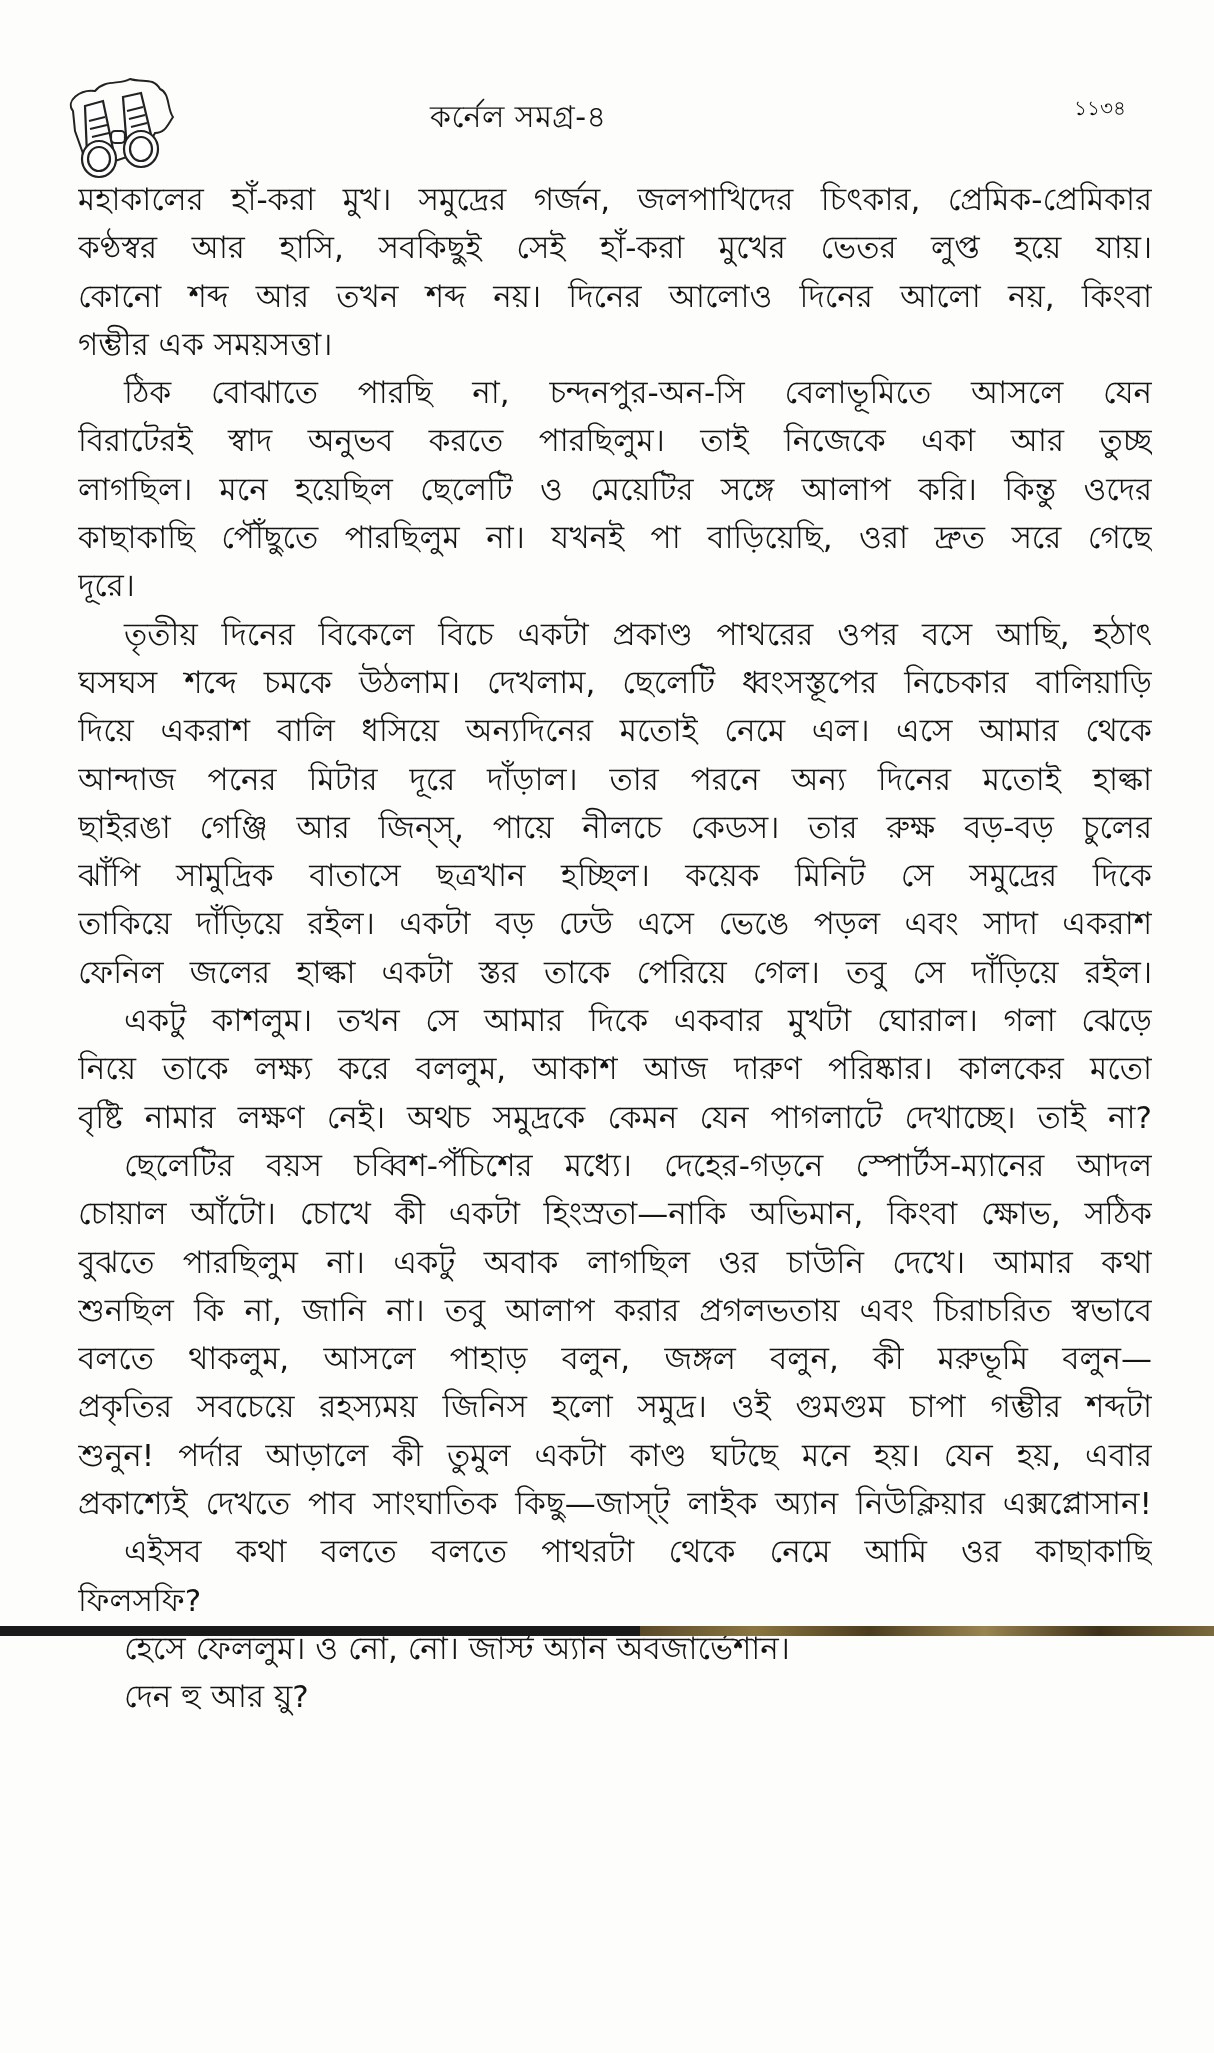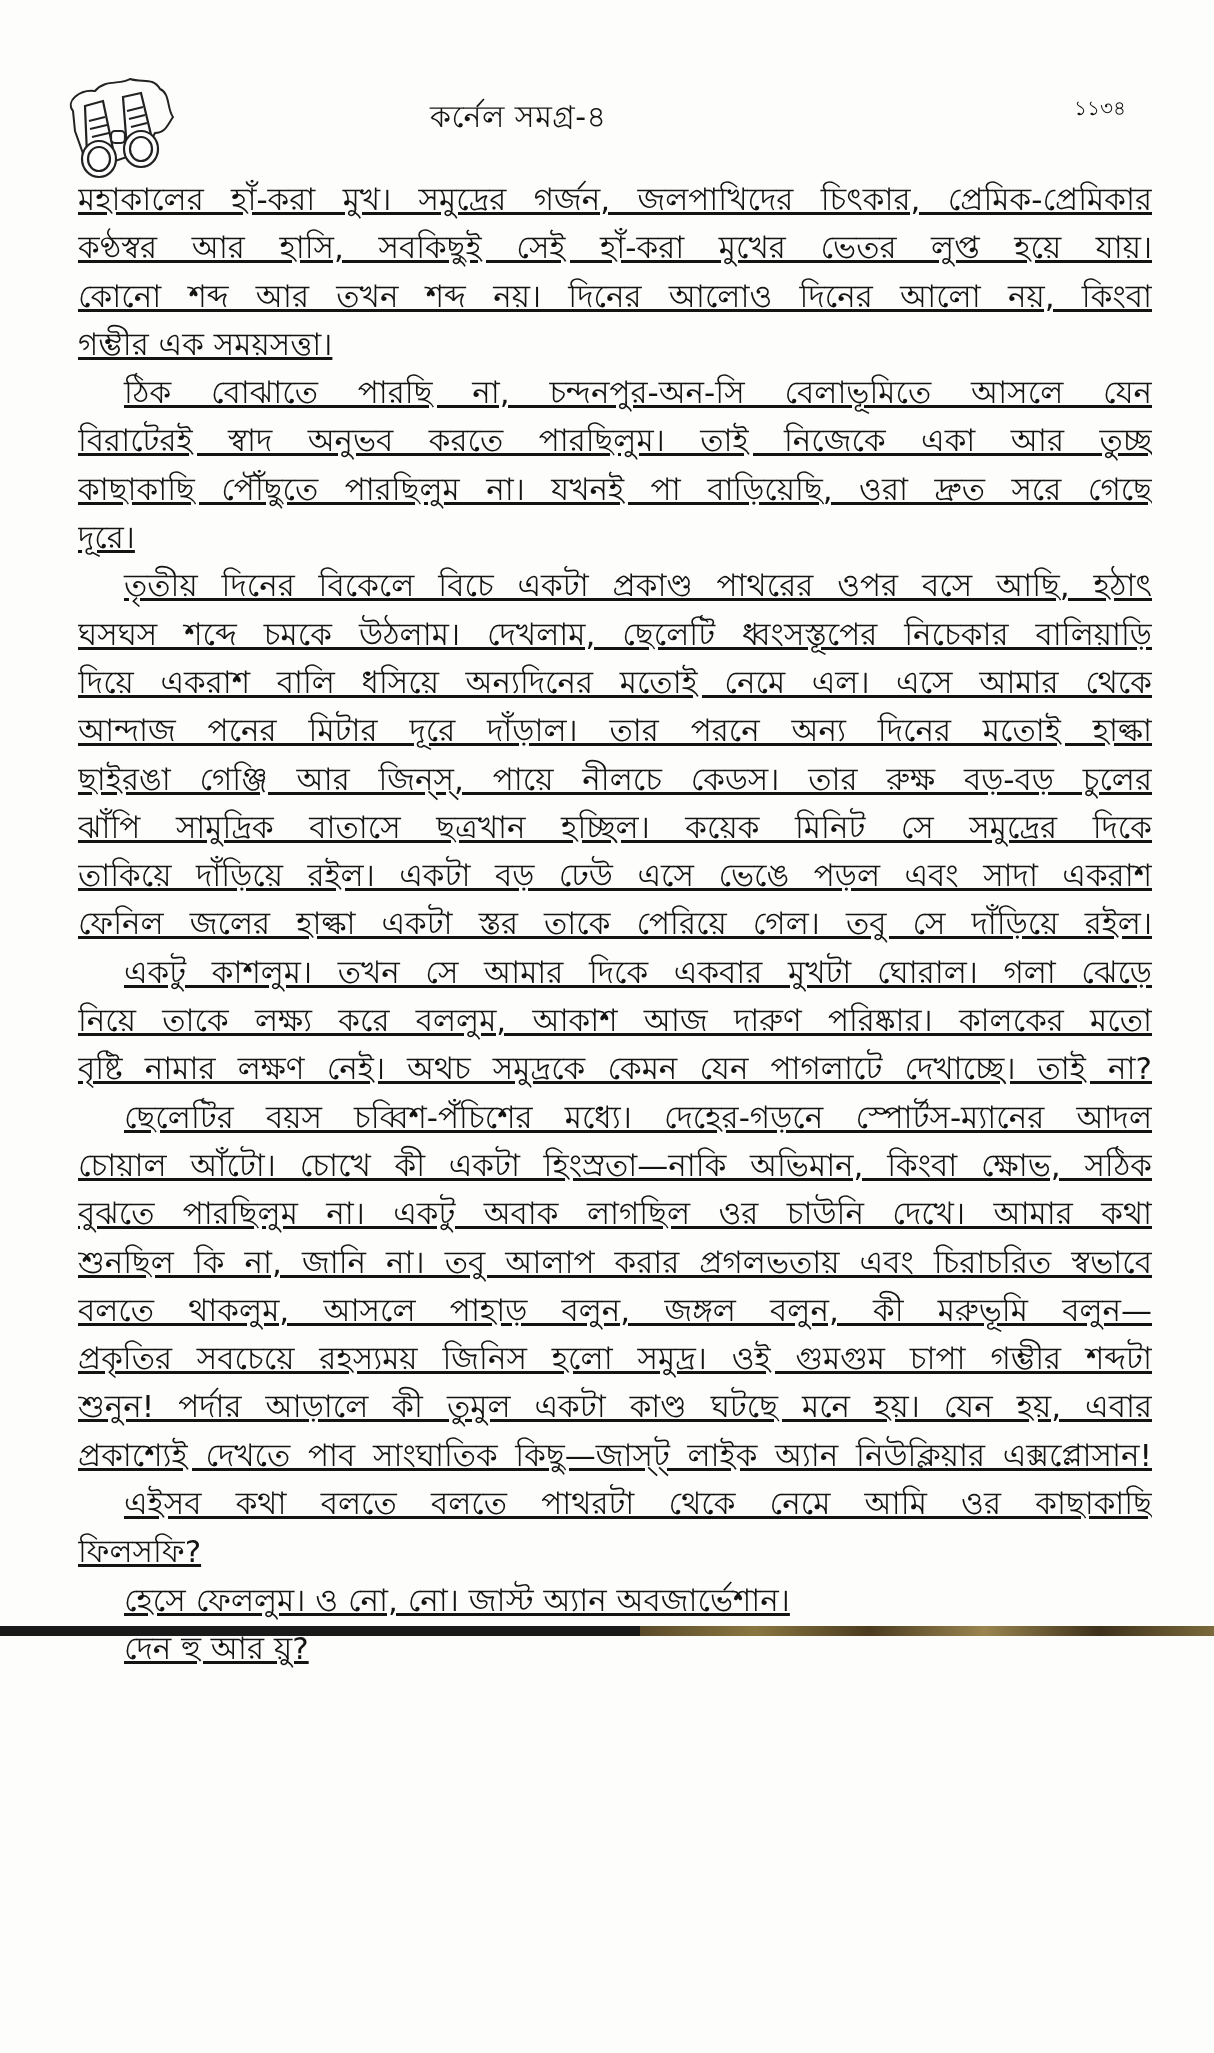--- a/index.html
+++ b/index.html
@@ -8,21 +8,21 @@
     font-family: "DejaVu Sans", "Liberation Sans", sans-serif; color: #141414;
   }
   .page { position: absolute; left: 0; top: 0; width: 1214px; height: 1613px; margin-top: 23px; }
   .logo { position: absolute; left: 55px; top: 48px; width: 130px; height: 110px; }
   .running-head { position: absolute; top: 70px; left: 0; width: 1214px; height: 50px; }
   .head-title { position: absolute; left: 430px; top: 0; font-size: 30px; letter-spacing: 0.5px; }
   .head-page { position: absolute; right: 88px; top: 0; font-size: 20px; }
   .body-text { position: absolute; left: 78px; top: 152px; width: 1074px; }
   .line {
     height: 48.3px; line-height: 48.3px; font-size: 31px; white-space: nowrap;
-    text-align: justify; text-align-last: justify; overflow: hidden; text-decoration: underline;
+    text-align: justify; text-align-last: justify; overflow: hidden;
   }
   .line.last { text-align-last: left; }
   .line.indent { padding-left: 46px; }
   .bottom-strip { position: absolute; left: 0; bottom: 0; width: 1214px; height: 10px; display: flex; }
   .bottom-strip .dark { flex: 0 0 640px; background: #1a1a1a; }
   .bottom-strip .noise { flex: 1; background: linear-gradient(90deg, #5a4a2a, #8a7640 20%, #4b3c20 40%, #9a8550 60%, #3e311b 80%, #7a6a3c); }
 </style>
 </head>
 <body>
 
@@ -57,20 +57,21 @@
     <div>
       <div class="line">মহাকালের হাঁ-করা মুখ। সমুদ্রের গর্জন, জলপাখিদের চিৎকার, প্রেমিক-প্রেমিকার</div>
       <div class="line">কণ্ঠস্বর আর হাসি, সবকিছুই সেই হাঁ-করা মুখের ভেতর লুপ্ত হয়ে যায়।</div>
       <div class="line">কোনো শব্দ আর তখন শব্দ নয়। দিনের আলোও দিনের আলো নয়, কিংবা</div>
       <div class="line last">গম্ভীর এক সময়সত্তা।</div>
     </div>
 
     <div>
       <div class="line indent">ঠিক বোঝাতে পারছি না, চন্দনপুর-অন-সি বেলাভূমিতে আসলে যেন</div>
       <div class="line">বিরাটেরই স্বাদ অনুভব করতে পারছিলুম। তাই নিজেকে একা আর তুচ্ছ</div>
+      <div class="line">লাগছিল। মনে হয়েছিল ছেলেটি ও মেয়েটির সঙ্গে আলাপ করি। কিন্তু ওদের</div>
       <div class="line">কাছাকাছি পৌঁছুতে পারছিলুম না। যখনই পা বাড়িয়েছি, ওরা দ্রুত সরে গেছে</div>
       <div class="line last">দূরে।</div>
     </div>
 
     <div>
       <div class="line indent">তৃতীয় দিনের বিকেলে বিচে একটা প্রকাণ্ড পাথরের ওপর বসে আছি, হঠাৎ</div>
       <div class="line">ঘসঘস শব্দে চমকে উঠলাম। দেখলাম, ছেলেটি ধ্বংসস্তূপের নিচেকার বালিয়াড়ি</div>
       <div class="line">দিয়ে একরাশ বালি ধসিয়ে অন্যদিনের মতোই নেমে এল। এসে আমার থেকে</div>
       <div class="line">আন্দাজ পনের মিটার দূরে দাঁড়াল। তার পরনে অন্য দিনের মতোই হাল্কা</div>
       <div class="line">ছাইরঙা গেঞ্জি আর জিন্স্, পায়ে নীলচে কেডস। তার রুক্ষ বড়-বড় চুলের</div>

